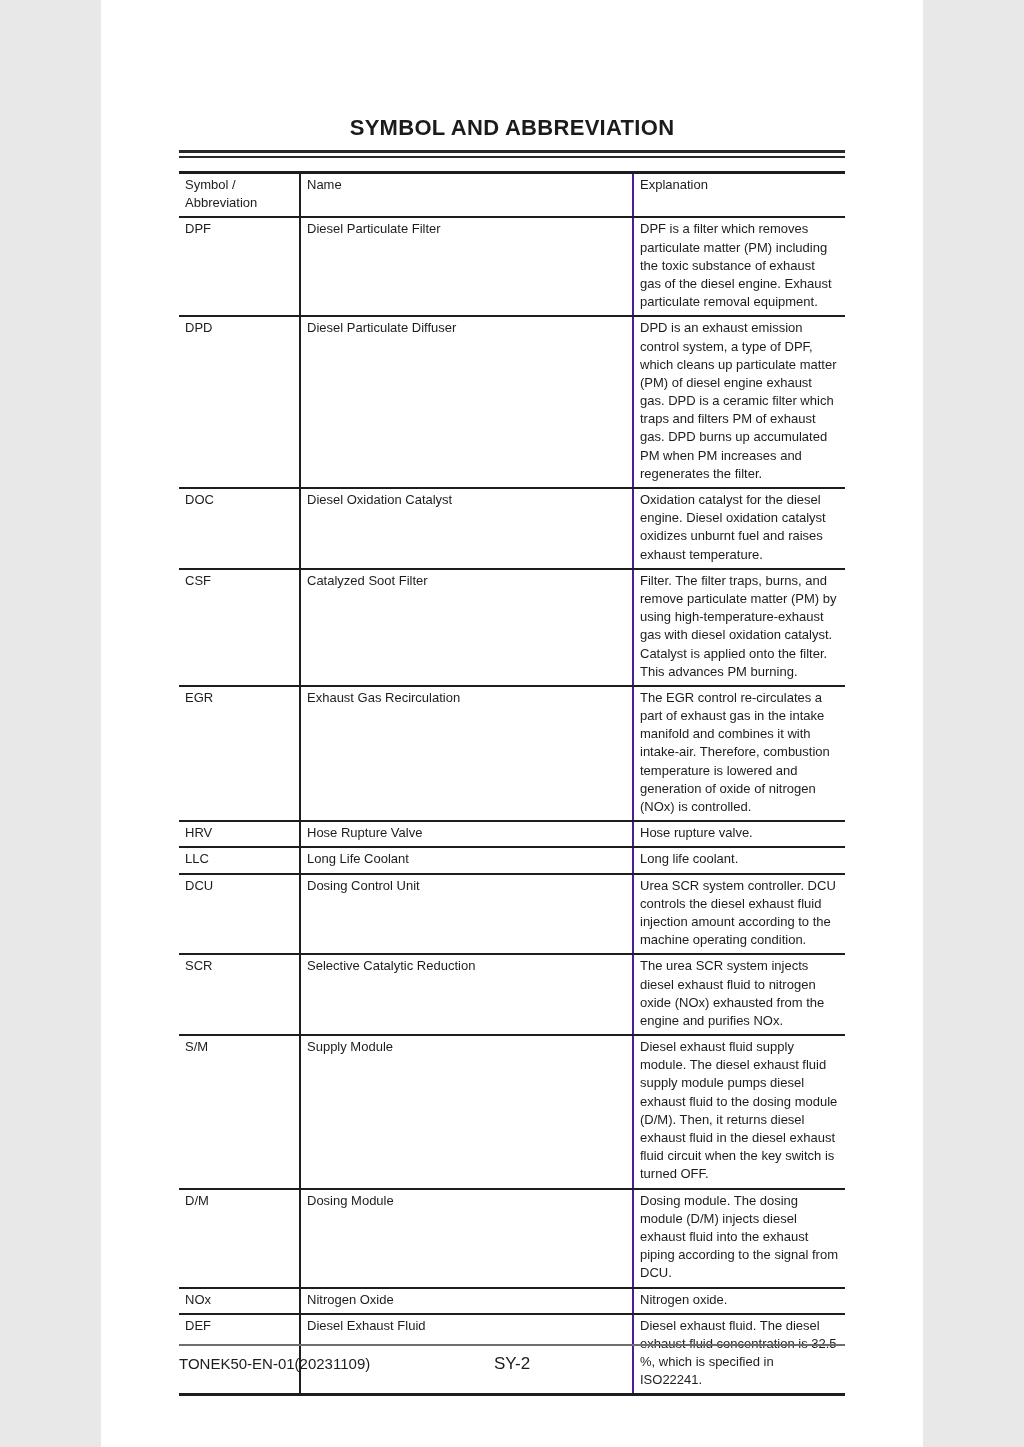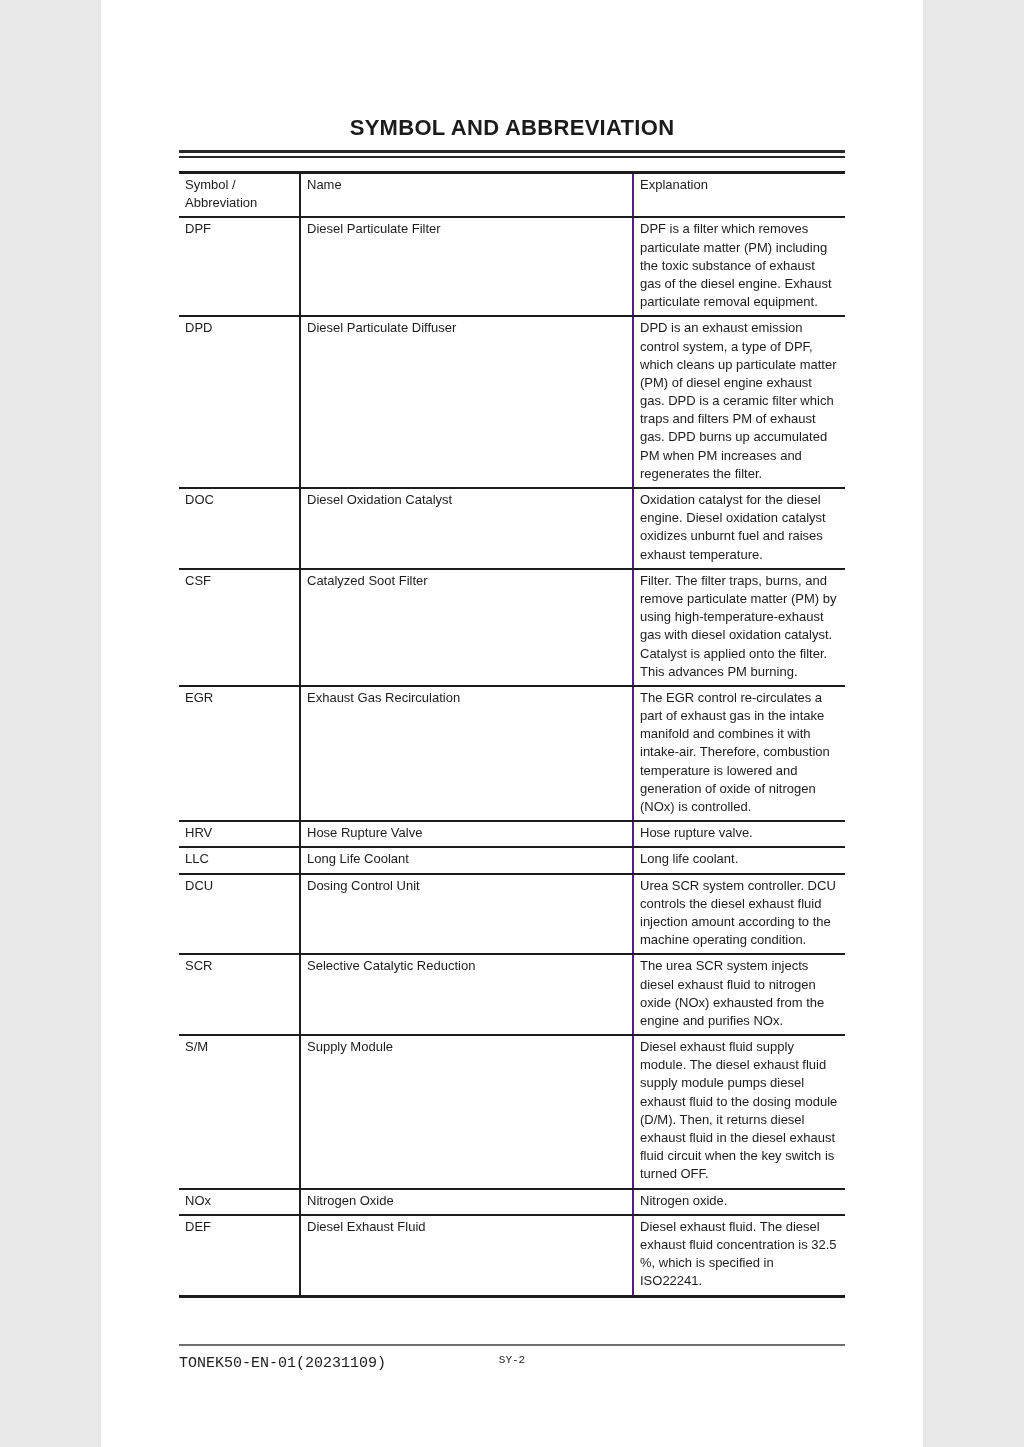--- a/index.html
+++ b/index.html
@@ -54,33 +54,32 @@
   .c0 { width: 107px; border-right: 2px solid #1d1d1d; }
   .c1 { width: 318px; border-right: 2px solid #4c1d95; }
   .c2 { }
   .footer {
     position: absolute;
     left: 78px;
     right: 78px;
     top: 1344px;
     border-top: 2px solid #6e6e6e;
     padding-top: 8px;
-    font-family: Liberation Mono, monospace;
   }
   .doc-code {
     position: absolute;
     left: 0;
     top: 9px;
     font-size: 15px;
     color: #1d1d1d;
   }
   .page-number {
     display: block;
     text-align: center;
-    font-size: 11px;
+    font-size: 17px;
     color: #1d1d1d;
   }
 </style>
 </head>
 <body>
 
 <div class="page">
 
   <h1 class="title">SYMBOL AND ABBREVIATION</h1>
 
@@ -139,20 +138,25 @@
           <td class="c0">SCR</td>
           <td class="c1">Selective Catalytic Reduction</td>
           <td class="c2">The urea SCR system injects diesel exhaust fluid to nitrogen oxide (NOx) exhausted from the engine and purifies NOx.</td>
         </tr>
         <tr>
           <td class="c0">S/M</td>
           <td class="c1">Supply Module</td>
           <td class="c2">Diesel exhaust fluid supply module. The diesel exhaust fluid supply module pumps diesel exhaust fluid to the dosing module (D/M). Then, it returns diesel exhaust fluid in the diesel exhaust fluid circuit when the key switch is turned OFF.</td>
         </tr>
         <tr>
+          <td class="c0">D/M</td>
+          <td class="c1">Dosing Module</td>
+          <td class="c2">Dosing module. The dosing module (D/M) injects diesel exhaust fluid into the exhaust piping according to the signal from DCU.</td>
+        </tr>
+        <tr>
           <td class="c0">NOx</td>
           <td class="c1">Nitrogen Oxide</td>
           <td class="c2">Nitrogen oxide.</td>
         </tr>
         <tr>
           <td class="c0">DEF</td>
           <td class="c1">Diesel Exhaust Fluid</td>
           <td class="c2">Diesel exhaust fluid. The diesel exhaust fluid concentration is 32.5 %, which is specified in ISO22241.</td>
         </tr>
       </tbody>

